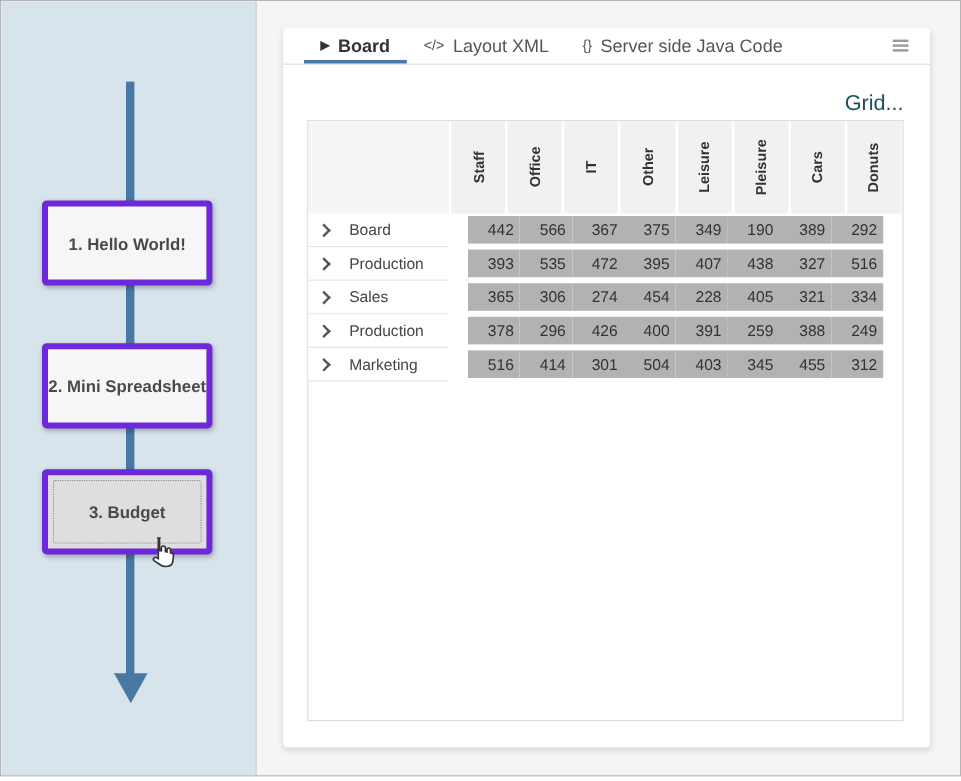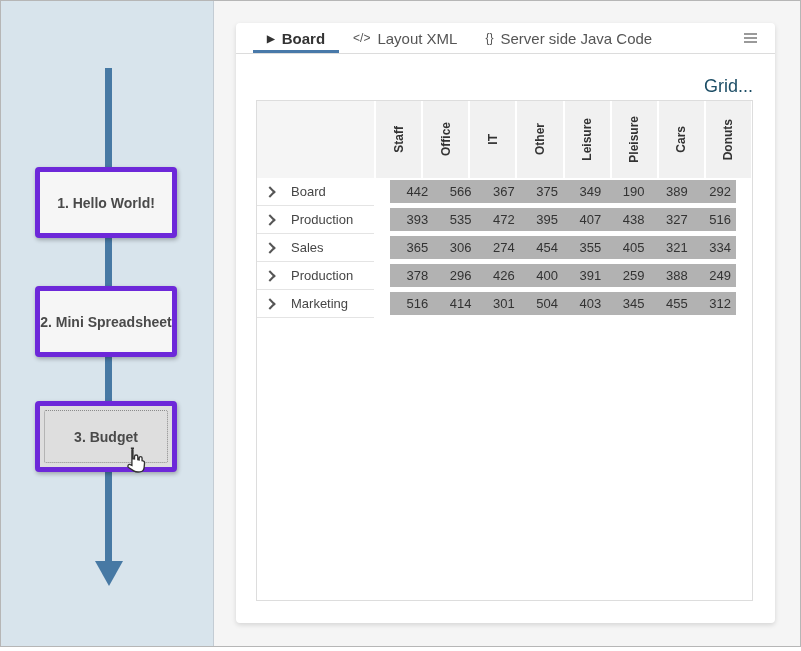--- a/index.html
+++ b/index.html
@@ -98,21 +98,21 @@
 <body>
 
 <div class="frame">
 
   <div class="sidebar">
     <div class="arrow-line"></div>
     <div class="arrow-head"></div>
     <div id="steps">
         <div class="step-btn" style="top: 166px;">1. Hello World!</div>
         <div class="step-btn" style="top: 285px;">2. Mini Spreadsheet</div>
-        <div class="step-btn selected" style="top: 400px;">3. Budget</div>
+        <div class="step-btn selected" style="top: 390px;">3. Budget</div>
       </div>
     <div class="cursor">
       <svg width="25" height="29" viewBox="0 0 24 28">
         <path fill="#ffffff" stroke="#333333" stroke-width="1.3" d="M8.5 2.2c1.1 0 2 .9 2 2v8.1l1.5.3v-2.3c0-.9.7-1.6 1.6-1.6s1.6.7 1.6 1.6v2.9l1.3.3v-1.8c0-.8.6-1.4 1.4-1.4.8 0 1.4.6 1.4 1.4v2.5l1 .2c.9.2 1.5 1 1.4 1.9l-.4 4.4c-.2 2.2-1.9 4-4.1 4.3-2 .3-4.1.2-5.9-1l-5-3.3c-.7-.5-.9-1.5-.4-2.2.5-.7 1.4-.9 2.1-.5l1.5.8V4.2c0-1.1.9-2 2-2z"></path>
       </svg>
     </div>
   </div>
 
   <div class="main">
     <div class="card">
@@ -200,21 +200,21 @@
             <div class="g-row">
               <div class="row-label">
                 <div class="chev"></div>
                 <div>Sales</div>
               </div>
               <div class="row-values">
                 <div class="cell">365</div>
                 <div class="cell">306</div>
                 <div class="cell">274</div>
                 <div class="cell">454</div>
-                <div class="cell">355</div>
+                <div class="cell">228</div>
                 <div class="cell">405</div>
                 <div class="cell">321</div>
                 <div class="cell">334</div>
               </div>
             </div>
             <div class="g-row">
               <div class="row-label">
                 <div class="chev"></div>
                 <div>Production</div>
               </div>

